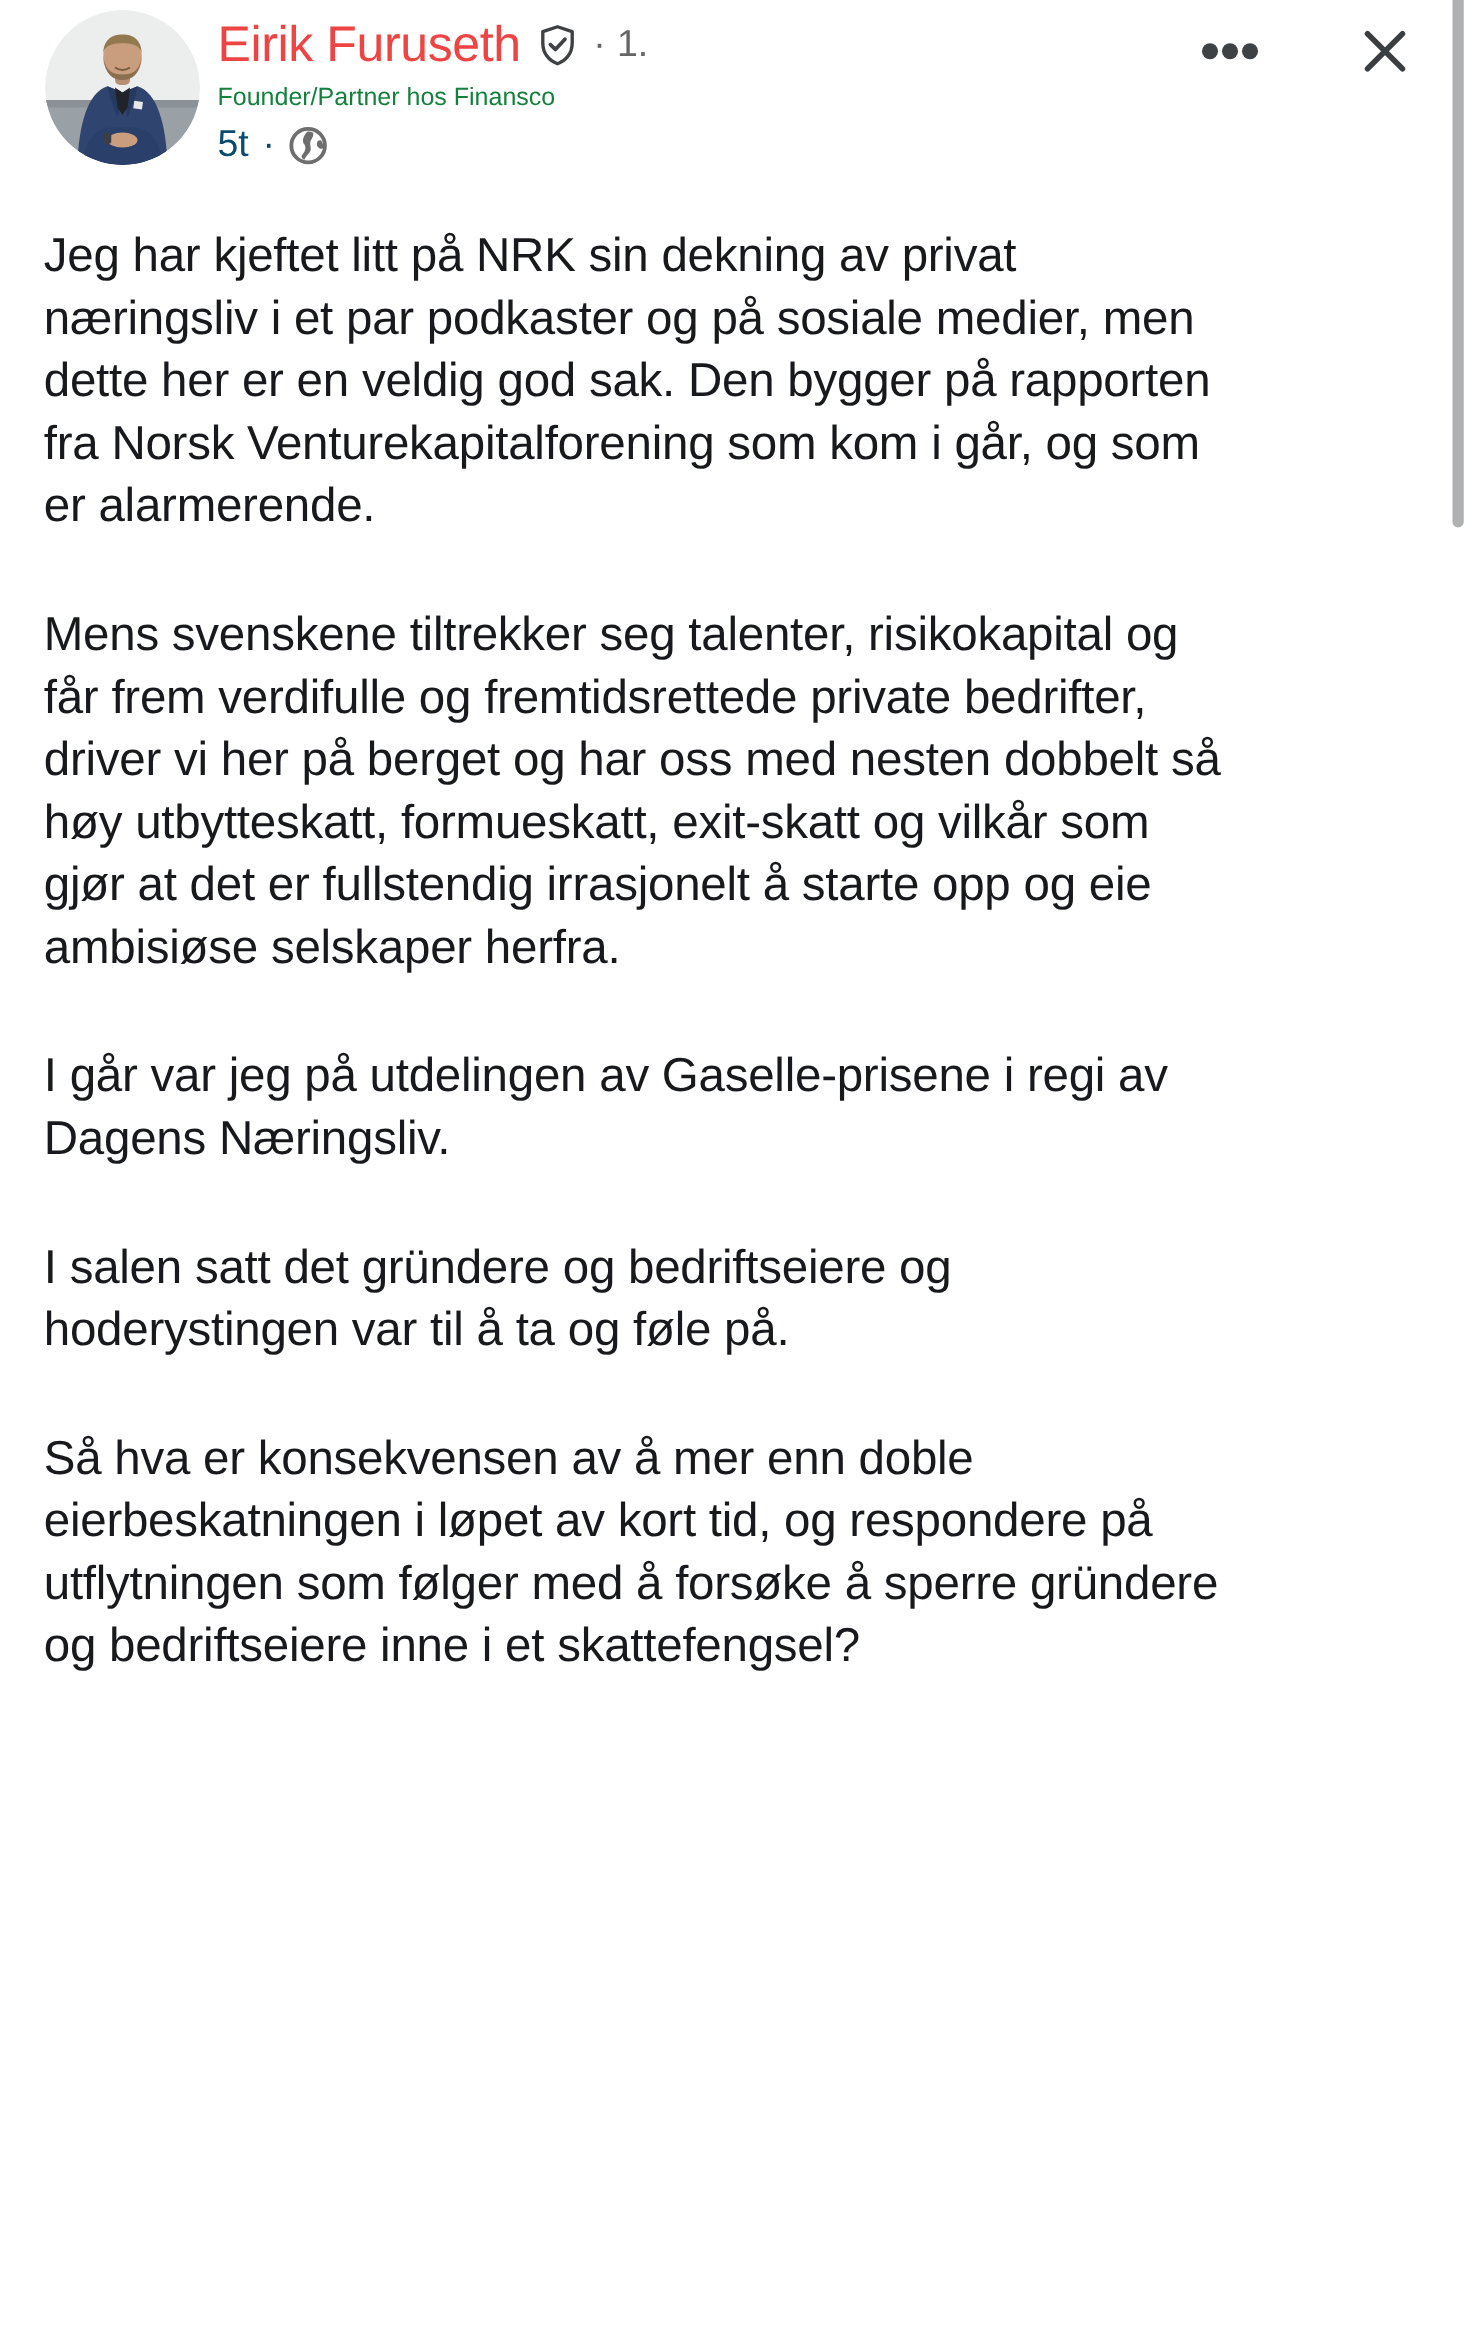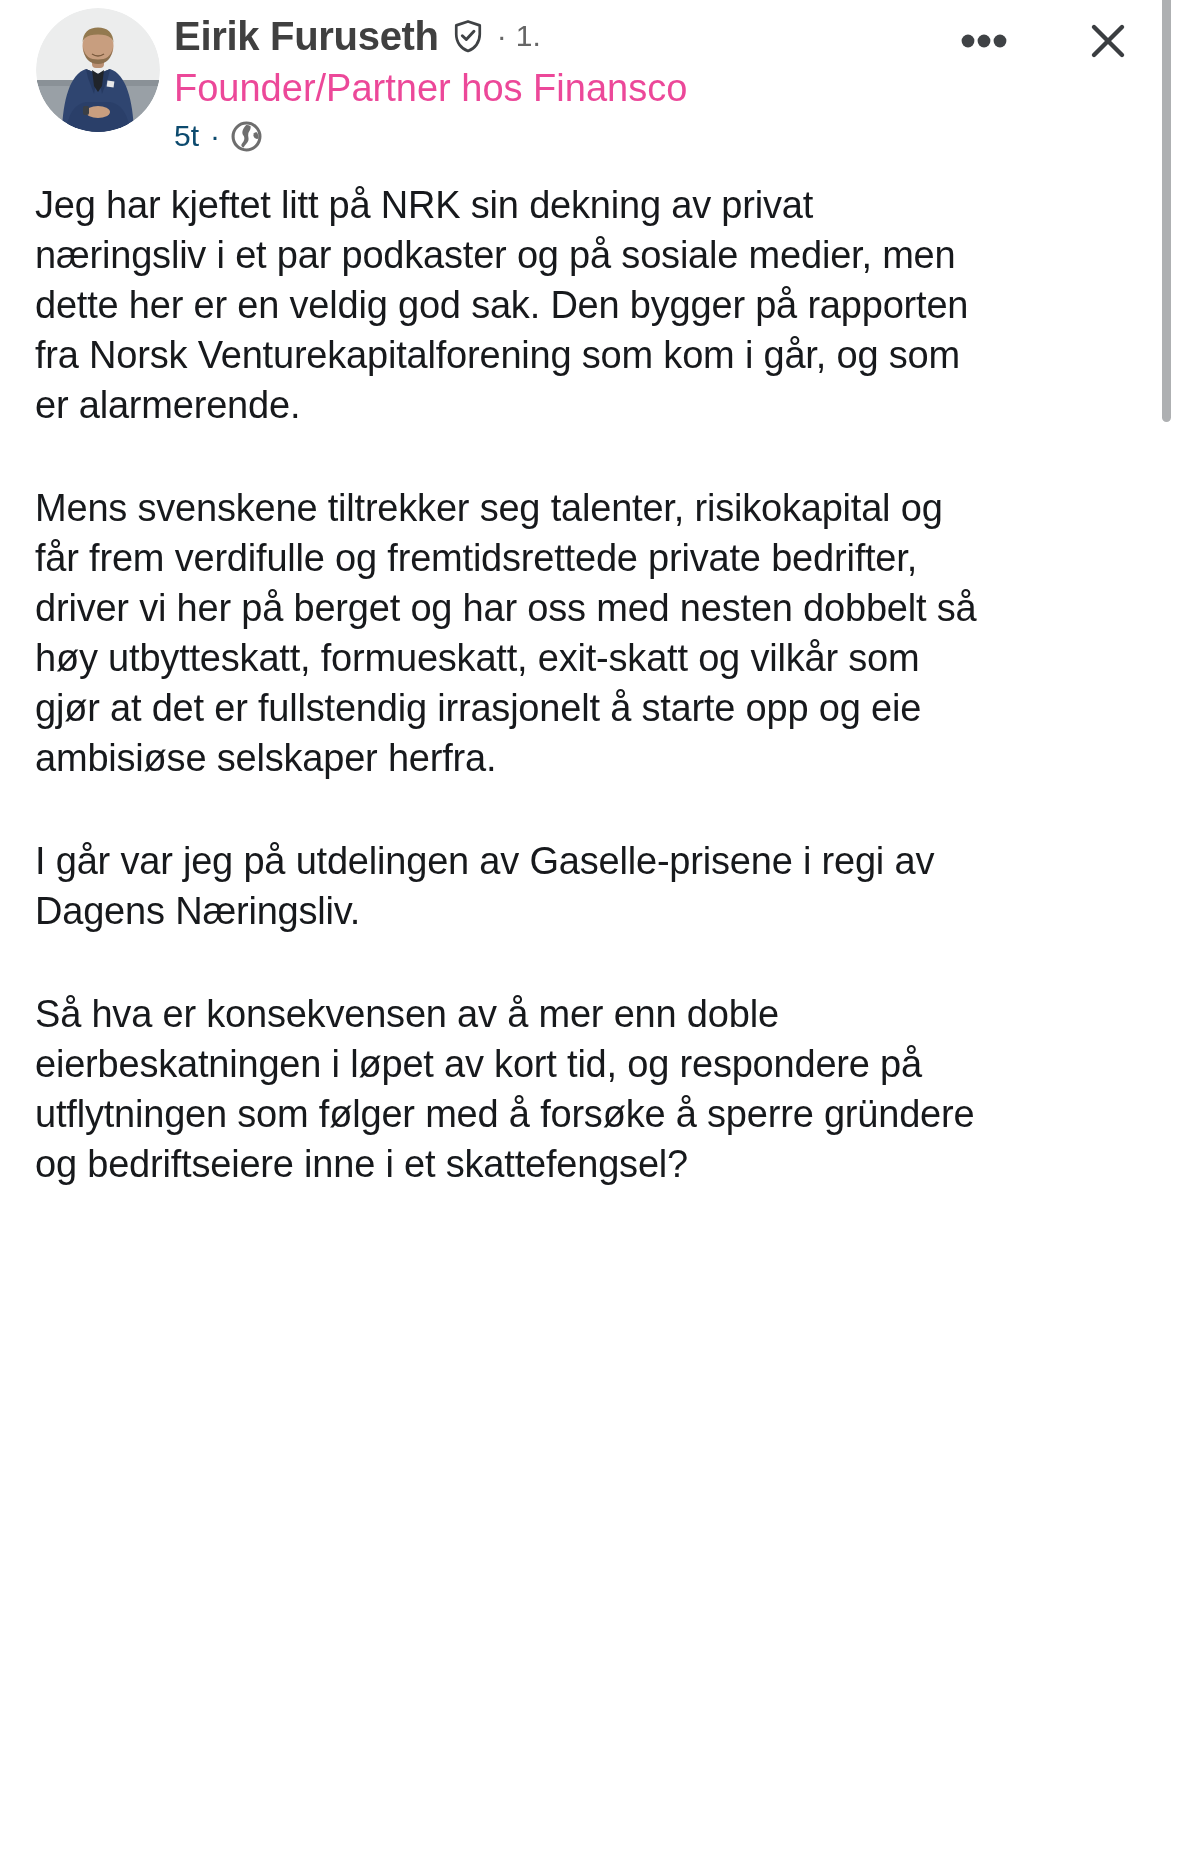--- a/index.html
+++ b/index.html
@@ -11,27 +11,27 @@
     -webkit-font-smoothing:antialiased;
   }
   .avatar{
     position:absolute;left:36px;top:8px;width:124px;height:124px;
     border-radius:50%;overflow:hidden;cursor:pointer;
   }
   .avatar svg{display:block;width:124px;height:124px;}
   .id-block{position:absolute;left:174px;top:12px;}
   .name-row{display:flex;align-items:center;height:48px;}
   .name{
-    font-size:40px;font-weight:700;color:#404040;letter-spacing:-0.3px;
+    font-size:40px;font-weight:400;color:#ef4444;letter-spacing:-0.3px;
     cursor:pointer;white-space:nowrap;
   }
   .verified{margin-left:12px;display:flex;align-items:center;}
   .degree-sep{margin-left:12px;font-size:30px;color:#666666;font-weight:400;}
   .degree{margin-left:9px;font-size:30px;color:#666666;font-weight:400;}
-  .headline{margin-top:7px;font-size:38px;color:#ec4899;white-space:nowrap;}
+  .headline{margin-top:7px;font-size:20px;color:#15803d;white-space:nowrap;}
   .meta-row{margin-top:9px;display:flex;align-items:center;font-size:30px;color:#0c4a6e;}
   .meta-sep{margin:0 11px;}
   .globe{display:flex;align-items:center;}
   .overflow-btn{
     position:absolute;left:961px;top:32px;width:48px;height:18px;
     border:none;background:transparent;padding:0;cursor:pointer;display:flex;align-items:center;
   }
   .close-btn{
     position:absolute;left:1087px;top:20px;width:42px;height:42px;
     border:none;background:transparent;padding:0;cursor:pointer;display:flex;align-items:center;justify-content:center;
@@ -128,17 +128,19 @@
 fra Norsk Venturekapitalforening som kom i går, og som
 er alarmerende.</p>
   <p>Mens svenskene tiltrekker seg talenter, risikokapital og
 får frem verdifulle og fremtidsrettede private bedrifter,
 driver vi her på berget og har oss med nesten dobbelt så
 høy utbytteskatt, formueskatt, exit-skatt og vilkår som
 gjør at det er fullstendig irrasjonelt å starte opp og eie
 ambisiøse selskaper herfra.</p>
   <p>I går var jeg på utdelingen av Gaselle-prisene i regi av
 Dagens Næringsliv.</p>
+  <p>I salen satt det gründere og bedriftseiere og
+hoderystingen var til å ta og føle på.</p>
   <p>Så hva er konsekvensen av å mer enn doble
 eierbeskatningen i løpet av kort tid, og respondere på
 utflytningen som følger med å forsøke å sperre gründere
 og bedriftseiere inne i et skattefengsel?</p>
 </div>
 
 </body></html>

